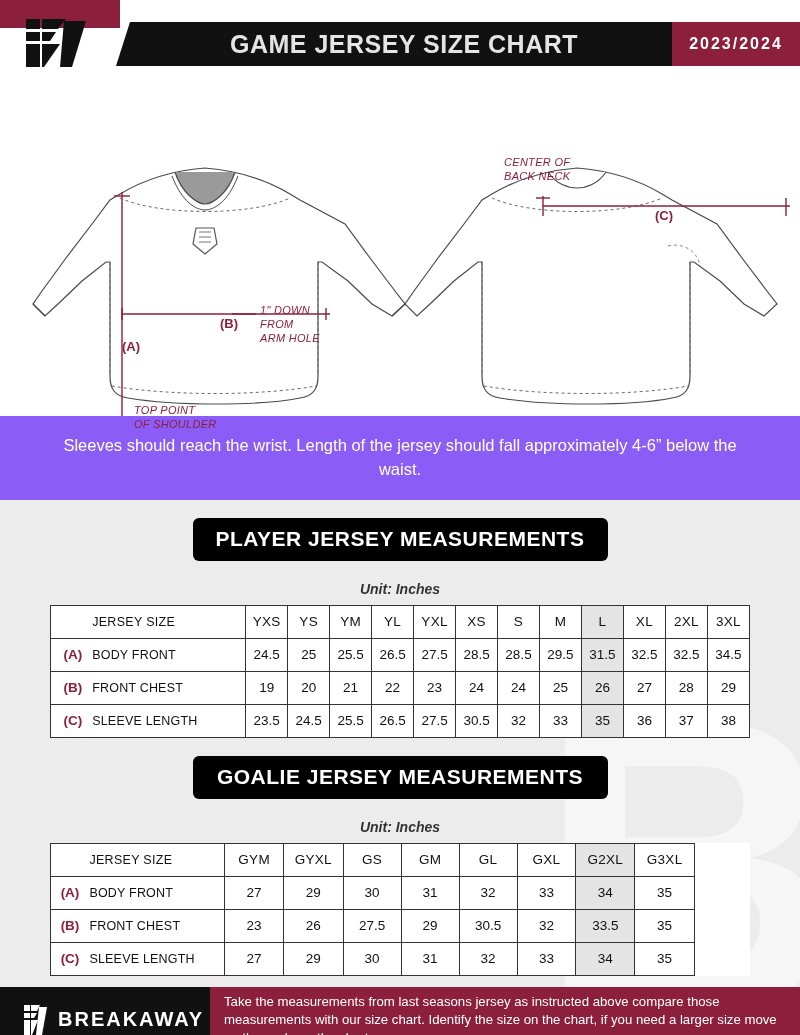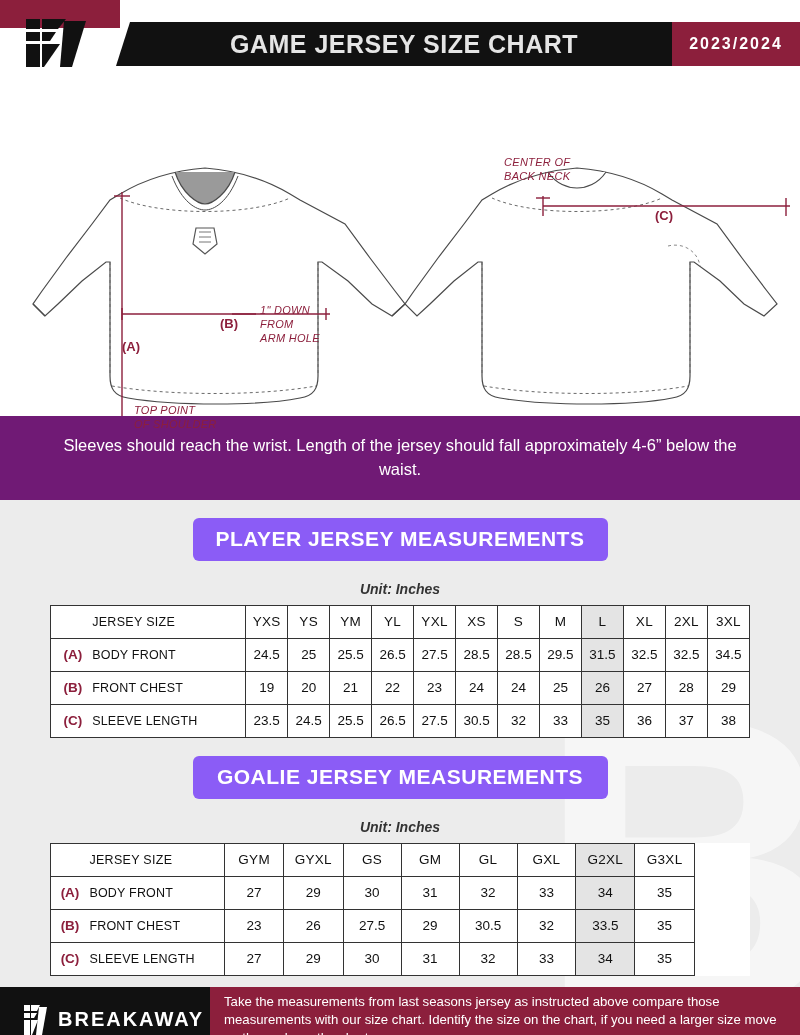--- a/index.html
+++ b/index.html
@@ -69,21 +69,21 @@
   }
   .letter {
     position:absolute;
     font-weight: bold;
     font-size: 13px;
     color: #8c1f3c;
   }
 
   
   .note-band {
-    background: #701a75;
+    background: #8b5cf6;
     color: #ffffff;
     text-align: center;
     padding: 18px 60px;
     font-size: 16.5px;
     line-height: 1.45;
   }
 
   
   .body-area {
     background: #ececec;
@@ -101,21 +101,21 @@
     line-height: 0.8;
     pointer-events: none;
     user-select: none;
     font-family: "Liberation Sans", sans-serif;
   }
   .section-wrap { position: relative; z-index: 2; }
 
   .section-title {
     margin: 18px auto 0;
     width: 415px;
-    background: #8b5cf6;
+    background: #000000;
     color: #fff;
     text-align:center;
     font-weight: bold;
     font-size: 21px;
     letter-spacing: .5px;
     padding: 9px 0 10px;
     border-radius: 6px;
   }
   .unit {
     text-align:center;

